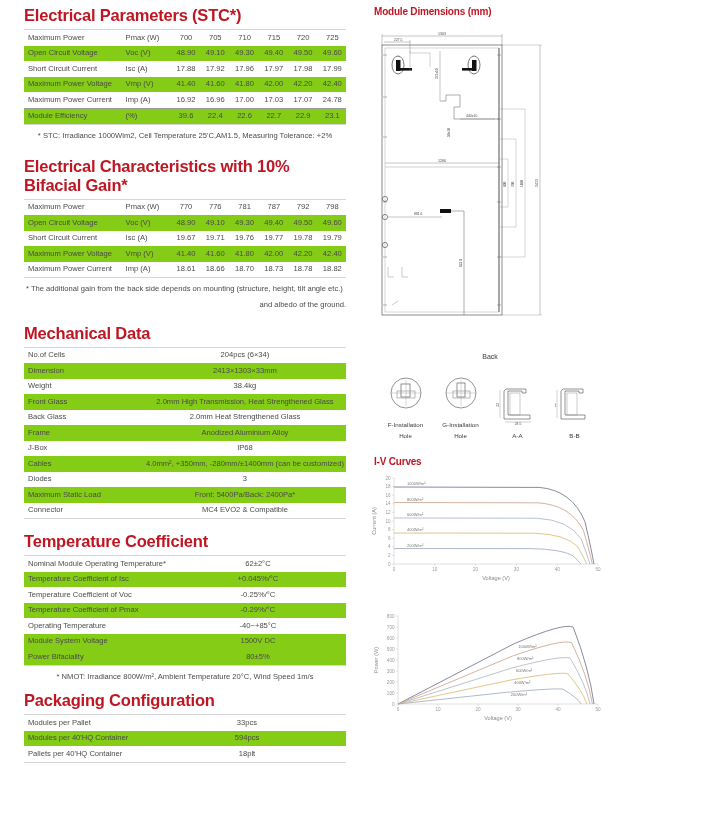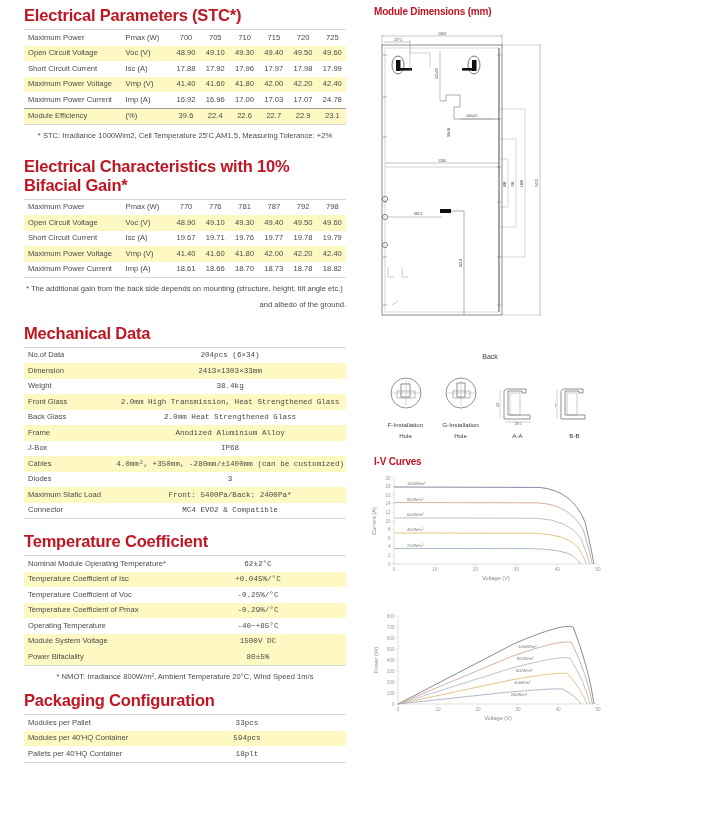--- a/index.html
+++ b/index.html
@@ -46,28 +46,28 @@
     width: 100%;
     border-collapse: collapse;
     font-size: 7.6px;
     color: #4a4a4a;
   }
   table.spec td {
     padding: 3.4px 2px 3.4px 4px;
     white-space: nowrap;
     line-height: 1.15;
   }
-  table.spec tr.alt td { background: #fef9c3; }
+  table.spec tr.alt td { background: #84cc16; }
   table.spec tr.topline td { border-top: 1px solid #d6d6d6; }
   table.spec tr.botline td { border-bottom: 1px solid #9a9a9a; }
   table.spec tr.endline td { border-bottom: 1px solid #d6d6d6; }
   td.pname { width: 122px; }
   td.psym { width: 78px; }
   td.pval { text-align: center; width: 43px; }
-  td.mval { text-align: center; font-family: Liberation Mono, monospace; }
+  td.mval { text-align: center; }
   td.mname { width: 122px; }
 
   .footnote {
     font-size: 7.6px;
     color: #4a4a4a;
     text-align: center;
     margin-top: 6px;
     line-height: 1.35;
   }
   .footnote.left-ind {
@@ -250,21 +250,21 @@
     </table>
     <div class="footnote left-ind">* The additional gain from the back side depends on mounting (structure, height, tilt angle etc.)</div>
     <div class="footnote rightal">and albedo of the ground.</div>
 
     <div class="gap-md"></div>
 
     <h2 class="section-title">Mechanical Data</h2>
     <table class="spec">
       <tbody>
           <tr class="topline">
-            <td class="mname">No.of Data</td>
+            <td class="mname">No.of Cells</td>
             <td class="mval">204pcs (6×34)</td>
           </tr>
           <tr class="alt">
             <td class="mname">Dimension</td>
             <td class="mval">2413×1303×33mm</td>
           </tr>
           <tr class="">
             <td class="mname">Weight</td>
             <td class="mval">38.4kg</td>
           </tr>

